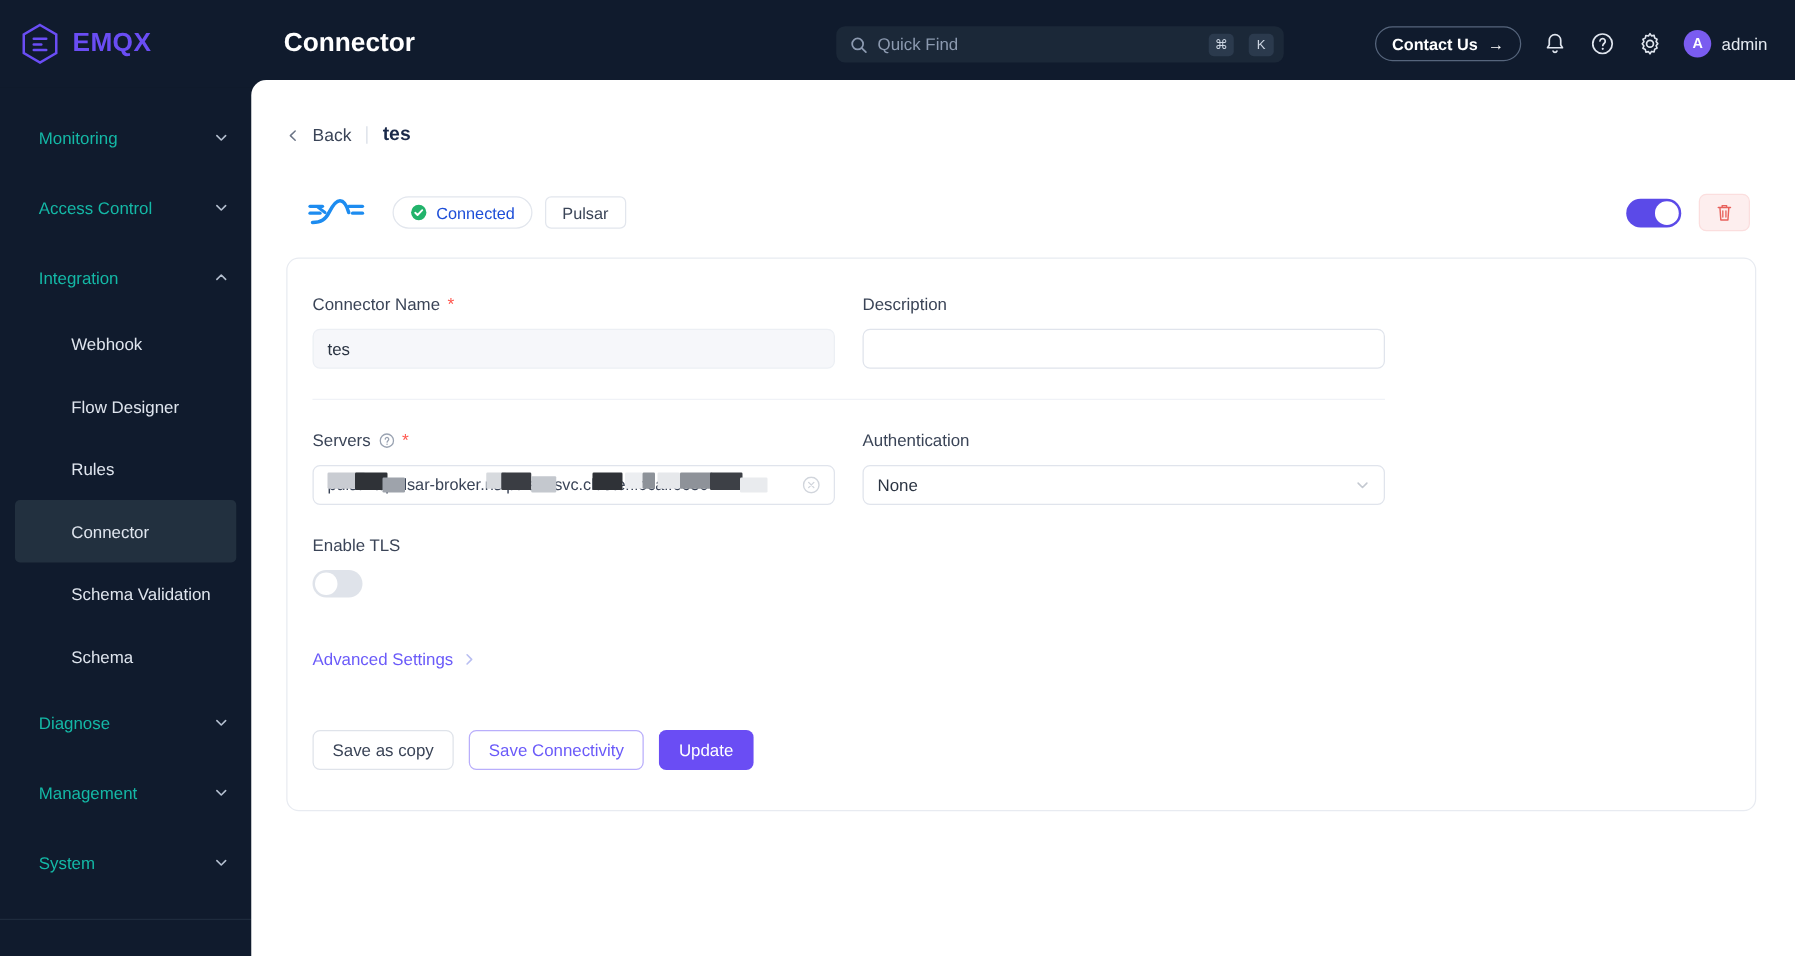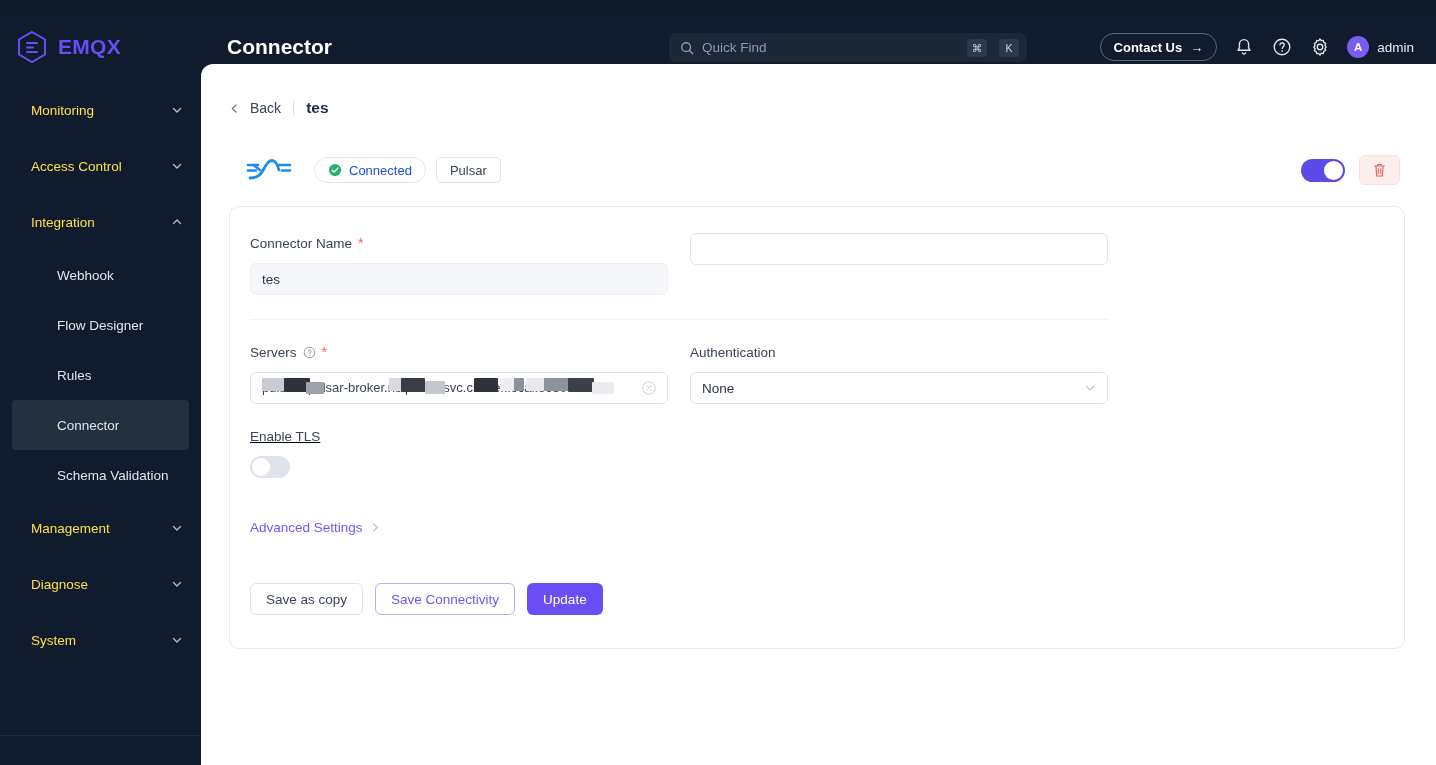--- a/index.html
+++ b/index.html
@@ -6,21 +6,21 @@
   html, body {
     width: 1436px; height: 765px;
     font-family: "Liberation Sans", sans-serif;
     background: #0f1a2b;
     overflow: hidden;
   }
   body { position: relative; }
 
   
   .topbar {
-    position: absolute; top: 12px; left: 0; width: 1436px; height: 70px;
+    position: absolute; top: 0; left: 0; width: 1436px; height: 70px;
     background: #101b2d;
     display: flex; align-items: center;
   }
   .brand {
     width: 201px; height: 70px; display: flex; align-items: center;
     padding-left: 16px; gap: 10px;
   }
   .emqx-logo { width: 32px; height: 34px; display: block; }
   .brand-name {
     color: #6a4df4; font-size: 21px; font-weight: bold; letter-spacing: .3px;
@@ -64,21 +64,21 @@
   .username { color: #e6ebf2; font-size: 13.5px; }
 
   
   .sidebar {
     position: absolute; left: 0; top: 70px;
     width: 201px; height: 695px; background: #101b2d;
     padding-top: 12px;
   }
   .nav-group {
     height: 56px; display: flex; align-items: center;
-    padding: 0 18px 0 31px; color: #fde047; font-size: 13.5px;
+    padding: 0 18px 0 31px; color: #14b8a6; font-size: 13.5px;
     cursor: pointer; user-select: none;
   }
   .nav-group .lbl { flex: 1; }
   .chev { width: 12px; height: 12px; flex: none; }
   .nav-sub {
     height: 50px; display: flex; align-items: center;
     padding-left: 57px; color: #dfe5ee; font-size: 13.5px;
     cursor: pointer;
   }
   .nav-sub.active {
@@ -170,21 +170,21 @@
   }
   .redact-line { display: flex; align-items: center; position: relative; height: 16px; flex: 1; }
   .redact-text {
     font-size: 13px; color: #3a4457; white-space: nowrap;
     position: absolute; left: 0; top: 0;
   }
   .blk { position: absolute; top: -2px; border-radius: 1px; }
   .clear-ic { width: 14px; height: 14px; flex: none; opacity: .45; }
   .chev-down { width: 12px; height: 12px; opacity: .5; }
 
-  .tls-block { margin-top: 22px; text-decoration: underline; }
+  .tls-block { margin-top: 22px; }
   .toggle-off {
     width: 40px; height: 22px; border-radius: 11px; background: #dfe3ea;
     position: relative; cursor: pointer; margin-top: 4px;
   }
   .toggle-off::after {
     content: ""; position: absolute; left: 2px; top: 2px;
     width: 18px; height: 18px; border-radius: 50%; background: #fff;
   }
   .adv-link {
     margin-top: 42px; display: inline-flex; align-items: center; gap: 7px;
@@ -284,29 +284,32 @@
   </div>
   <div class="nav-sub">
     <span>Rules</span>
   </div>
   <div class="nav-sub active">
     <span>Connector</span>
   </div>
   <div class="nav-sub">
     <span>Schema Validation</span>
   </div>
-
+  <div class="nav-sub">
+    <span>Schema</span>
+  </div>
+
+  <div class="nav-group">
+    <span class="lbl">Diagnose</span>
+    <svg class="chev" viewBox="0 0 12 12">
+      <path d="M2.5 4.5L6 8l3.5-3.5" fill="none" stroke="#b4bfcf" stroke-width="1.3" stroke-linecap="round" stroke-linejoin="round"></path>
+    </svg>
+  </div>
   <div class="nav-group">
     <span class="lbl">Management</span>
-    <svg class="chev" viewBox="0 0 12 12">
-      <path d="M2.5 4.5L6 8l3.5-3.5" fill="none" stroke="#b4bfcf" stroke-width="1.3" stroke-linecap="round" stroke-linejoin="round"></path>
-    </svg>
-  </div>
-  <div class="nav-group">
-    <span class="lbl">Diagnose</span>
     <svg class="chev" viewBox="0 0 12 12">
       <path d="M2.5 4.5L6 8l3.5-3.5" fill="none" stroke="#b4bfcf" stroke-width="1.3" stroke-linecap="round" stroke-linejoin="round"></path>
     </svg>
   </div>
   <div class="nav-group">
     <span class="lbl">System</span>
     <svg class="chev" viewBox="0 0 12 12">
       <path d="M2.5 4.5L6 8l3.5-3.5" fill="none" stroke="#b4bfcf" stroke-width="1.3" stroke-linecap="round" stroke-linejoin="round"></path>
     </svg>
   </div>
@@ -370,20 +373,23 @@
         <div class="flabel">
           <span>Connector Name</span>
           <span class="req">*</span>
         </div>
         <div class="inp readonly">
           <span>tes</span>
         </div>
       </div>
 
       <div class="col">
+        <div class="flabel">
+          <span>Description</span>
+        </div>
         <div class="inp">
           <span></span>
         </div>
       </div>
     </div>
 
     <div class="divider"></div>
 
     <div class="form-grid">
       <div class="col">

